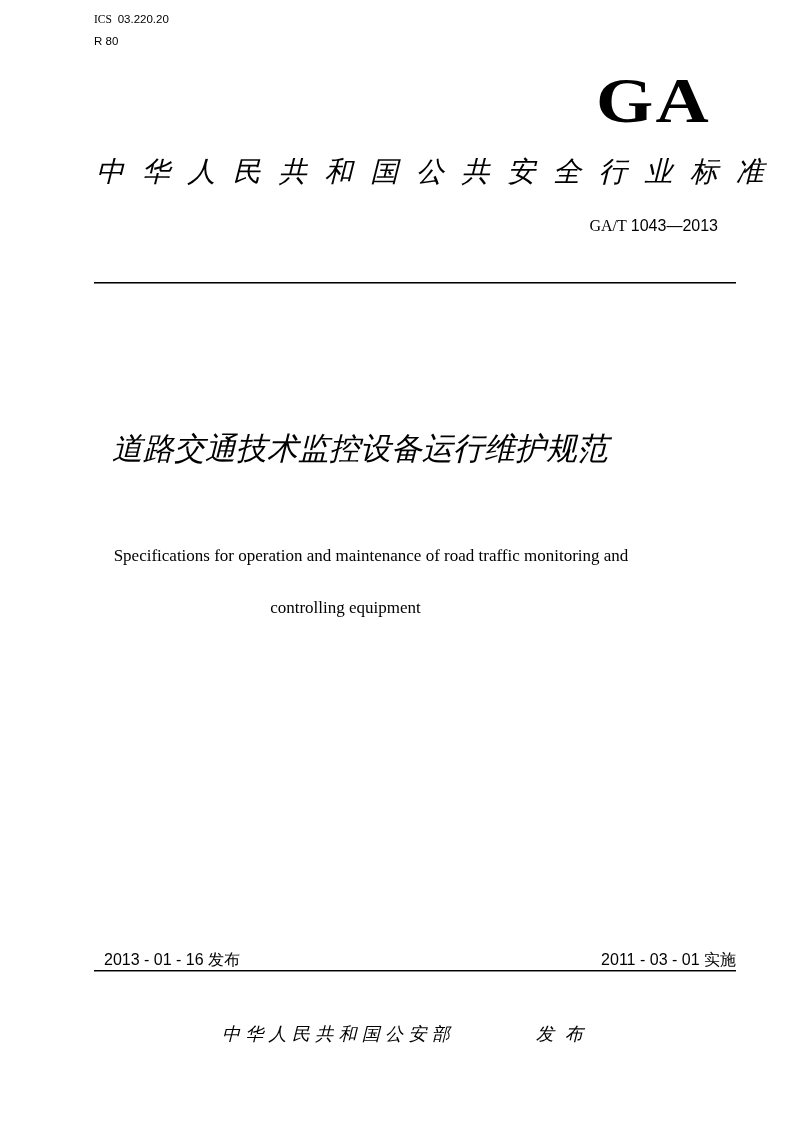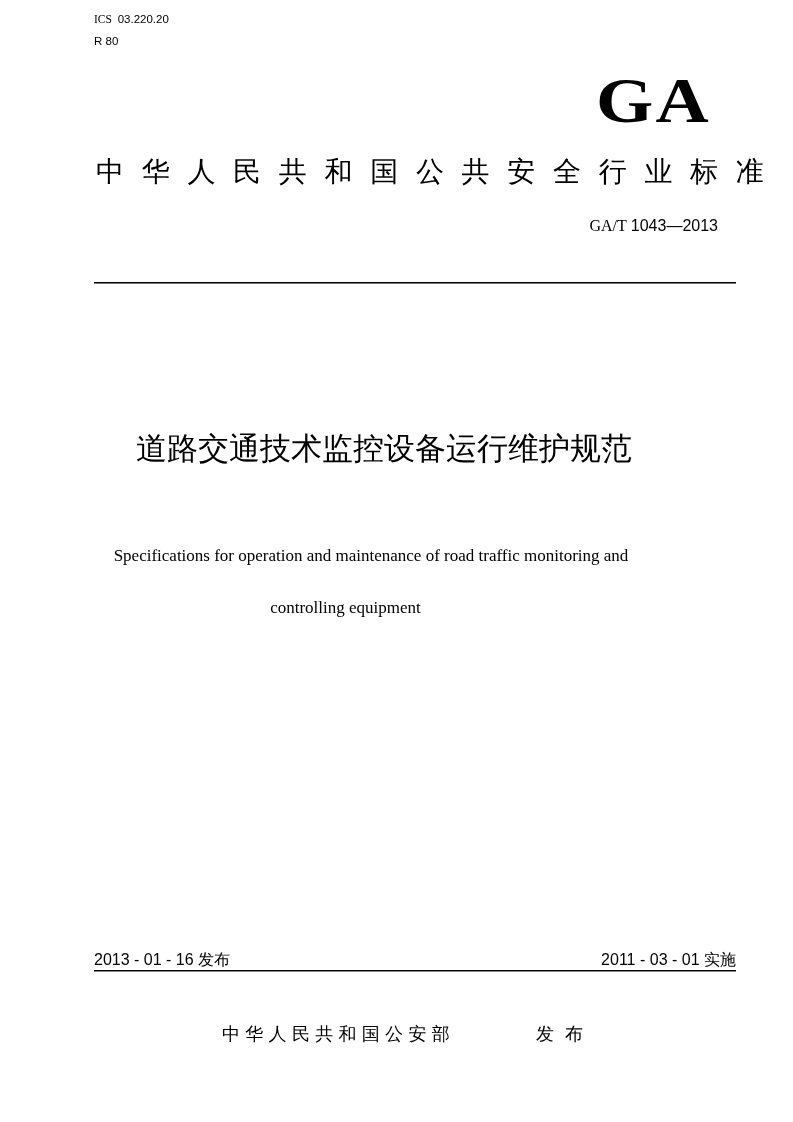--- a/index.html
+++ b/index.html
@@ -1,41 +1,41 @@
 <!DOCTYPE html>
 <html><head>
 <meta charset="utf-8">
 <style>
   html, body { margin: 0; padding: 0; background: #ffffff; }
   body { width: 793px; height: 1122px; position: relative; overflow: hidden; color: #000; }
   .abs { position: absolute; white-space: nowrap; }
-  .sans { font-family: "DejaVu Sans", "Liberation Sans", sans-serif; }
+  .sans { font-family: "DejaVu Sans", "Liberation Sans", sans-serif; font-style: italic; }
   .serif { font-family: "Liberation Serif", "DejaVu Serif", serif; }
   .narrow { font-family: "Liberation Sans", sans-serif; text-align: center; }
 
   #ics { left: 94px; top: 12px; font-size: 11.5px; line-height: 14px; }
   #ics .lbl { font-family: "Liberation Serif", serif; }
   #rcode { left: 94px; top: 34px; font-size: 11.5px; line-height: 14px; }
 
   #ga-logo { left: 596px; top: 72px; font-size: 64px; line-height: 58px; font-weight: bold; letter-spacing: 2px; font-family: "Liberation Serif", "DejaVu Serif", serif; transform: scaleX(1.15); transform-origin: left top; }
 
   #std-title { left: 96px; top: 154px; font-size: 28px; line-height: 36px; letter-spacing: 17.7px; }
 
   #std-number { right: 75px; top: 216px; font-size: 16px; line-height: 20px; }
   #std-number .pre { font-family: "Liberation Serif", serif; margin-top: 20px; }
 
   #rule-top { left: 94px; top: 282px; width: 642px; height: 1px; background: #000; border-bottom: 1px solid #777; }
 
-  #doc-title-zh { left: 136px; top: 428px; font-size: 31px; line-height: 40px; letter-spacing: 0px; }
+  #doc-title-zh { left: 112px; top: 428px; font-size: 31px; line-height: 40px; letter-spacing: 0px; }
 
   #doc-title-en-1 { left: 0; width: 738px; text-align: center; top: 545px; font-size: 17px; line-height: 22px; padding-left: 0px; }
   #doc-title-en-1 span { display: inline-block; transform: translateX(2px); }
   #doc-title-en-2 { left: 0; width: 691px; text-align: center; top: 597px; font-size: 17px; line-height: 22px; }
 
-  #issue-date { left: 94px; top: 950px; font-size: 16px; line-height: 20px; }
+  #issue-date { left: 104px; top: 950px; font-size: 16px; line-height: 20px; }
   #impl-date { right: 57px; top: 950px; font-size: 16px; line-height: 20px; }
   #rule-bottom { left: 94px; top: 970px; width: 642px; height: 1px; background: #000; border-bottom: 1px solid #888; }
 
   #publisher { left: 222px; top: 1022px; font-size: 18px; line-height: 24px; letter-spacing: 5.3px; }
   #publish-label { left: 536px; top: 1022px; font-size: 18px; line-height: 24px; letter-spacing: 11px; }
 </style>
 </head>
 <body>
 
 <div class="abs" id="ics">

